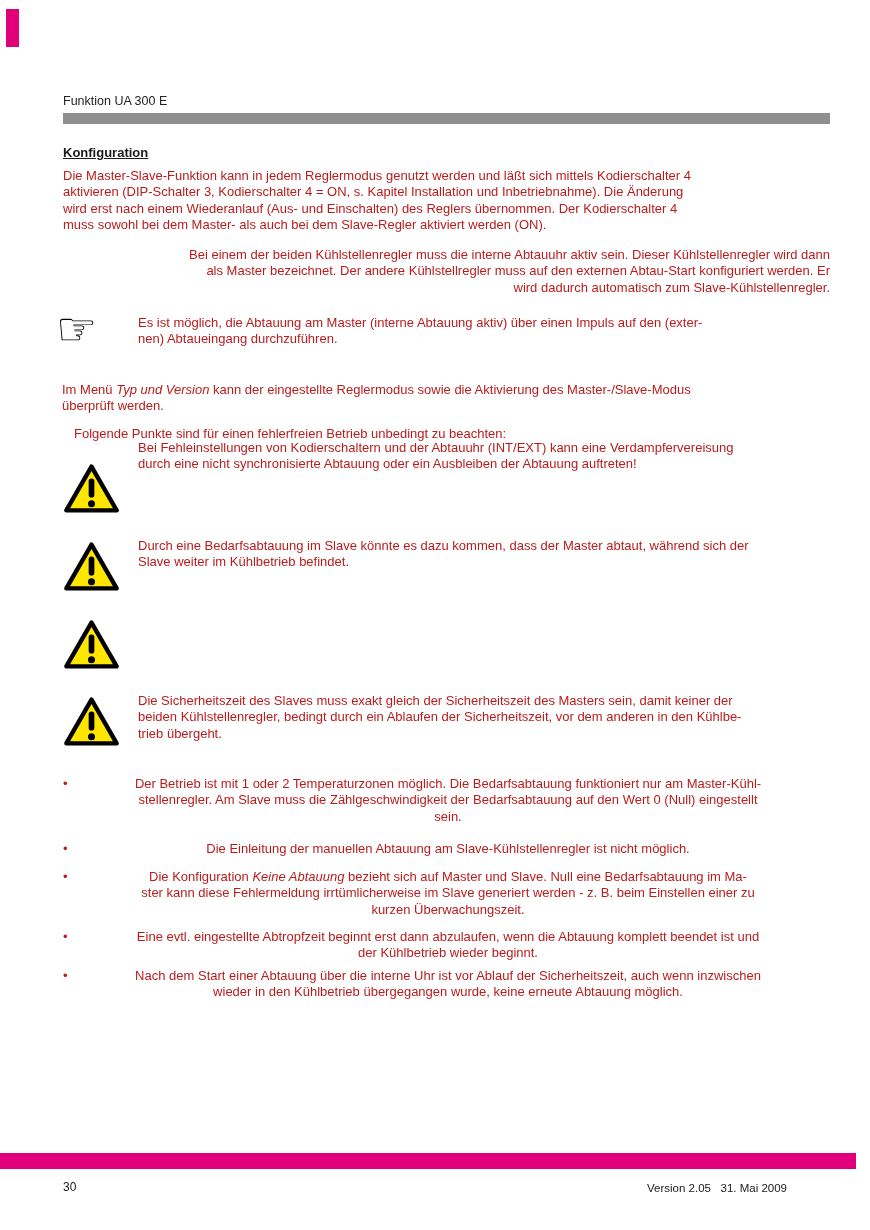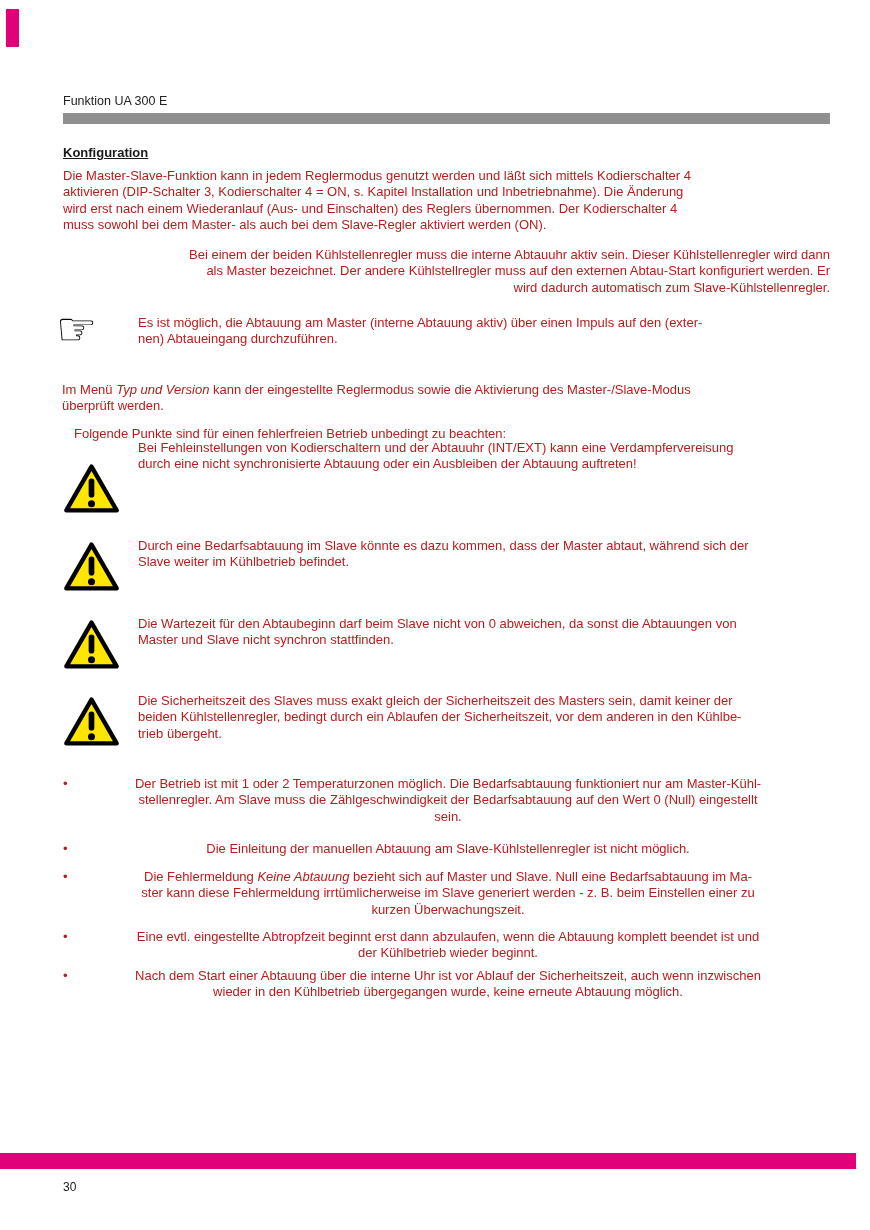--- a/index.html
+++ b/index.html
@@ -113,46 +113,45 @@
   <div class="abs txt indent-col" style="left:138px;top:538px;">Durch eine Bedarfsabtauung im Slave könnte es dazu kommen, dass der Master abtaut, während sich der
 Slave weiter im Kühlbetrieb befindet.</div>
 
   <div class="abs" style="left:63px;top:619px;">
     <svg class="warn-icon" viewBox="0 0 60 53">
         <path d="M30 3.5 L56.5 49.5 L3.5 49.5 Z" fill="#ffe600" stroke="#000" stroke-width="4.6" stroke-linejoin="round"></path>
         <rect x="27" y="16" width="6" height="20" rx="3" fill="#000"></rect>
         <circle cx="30" cy="42.5" r="3.7" fill="#000"></circle>
       </svg>
   </div>
-  <div class="abs txt indent-col" style="left:138px;top:616px;">Die Wartezeit für den Abtaubeginn darf beim Slave nicht von 0 abweichen, da sonst die Abtauungen von
-Master und Slave nicht synchron stattfinden.</div>
 
   <div class="abs" style="left:63px;top:696px;">
     <svg class="warn-icon" viewBox="0 0 60 53">
         <path d="M30 3.5 L56.5 49.5 L3.5 49.5 Z" fill="#ffe600" stroke="#000" stroke-width="4.6" stroke-linejoin="round"></path>
         <rect x="27" y="16" width="6" height="20" rx="3" fill="#000"></rect>
         <circle cx="30" cy="42.5" r="3.7" fill="#000"></circle>
       </svg>
   </div>
   <div class="abs txt indent-col" style="left:138px;top:693px;">Die Sicherheitszeit des Slaves muss exakt gleich der Sicherheitszeit des Masters sein, damit keiner der
 beiden Kühlstellenregler, bedingt durch ein Ablaufen der Sicherheitszeit, vor dem anderen in den Kühlbe-
 trieb übergeht.</div>
 
   <div class="abs txt main-col bullet-row" style="left:63px;top:776px;"><span class="bullet-marker">•</span><span class="bullet-text"><span>Der Betrieb ist mit 1 oder 2 Temperaturzonen möglich. Die Bedarfsabtauung funktioniert nur am Master-Kühl-
 stellenregler. Am Slave muss die Zählgeschwindigkeit der Bedarfsabtauung auf den Wert 0 (Null) eingestellt
 sein.</span><span class="it"></span><span></span></span></div>
 
   <div class="abs txt main-col bullet-row" style="left:63px;top:841px;"><span class="bullet-marker">•</span><span class="bullet-text"><span>Die Einleitung der manuellen Abtauung am Slave-Kühlstellenregler ist nicht möglich.</span><span class="it"></span><span></span></span></div>
 
-  <div class="abs txt main-col bullet-row" style="left:63px;top:869px;"><span class="bullet-marker">•</span><span class="bullet-text"><span>Die Fehlermeldung </span><span class="it">Keine Abtauung</span><span> bezieht sich auf Master und Slave. Null eine Bedarfsabtauung im Ma-
+  <div class="abs txt main-col bullet-row" style="left:63px;top:869px;"><span class="bullet-marker">•</span><span class="bullet-text"><span>Die Konfiguration </span><span class="it">Keine Abtauung</span><span> bezieht sich auf Master und Slave. Null eine Bedarfsabtauung im Ma-
 ster kann diese Fehlermeldung irrtümlicherweise im Slave generiert werden - z. B. beim Einstellen einer zu
 kurzen Überwachungszeit.</span></span></div>
 
   <div class="abs txt main-col bullet-row" style="left:63px;top:929px;"><span class="bullet-marker">•</span><span class="bullet-text"><span>Eine evtl. eingestellte Abtropfzeit beginnt erst dann abzulaufen, wenn die Abtauung komplett beendet ist und
 der Kühlbetrieb wieder beginnt.</span><span class="it"></span><span></span></span></div>
 
   <div class="abs txt main-col bullet-row" style="left:63px;top:968px;"><span class="bullet-marker">•</span><span class="bullet-text"><span>Nach dem Start einer Abtauung über die interne Uhr ist vor Ablauf der Sicherheitszeit, auch wenn inzwischen
 wieder in den Kühlbetrieb übergegangen wurde, keine erneute Abtauung möglich.</span><span class="it"></span><span></span></span></div>
 
   <div class="abs footer-bar"></div>
   <div class="abs page-number">30</div>
+  <div class="abs version-label">Version 2.05   31. Mai 2009</div>
 
 </div>
 
 </body></html>

